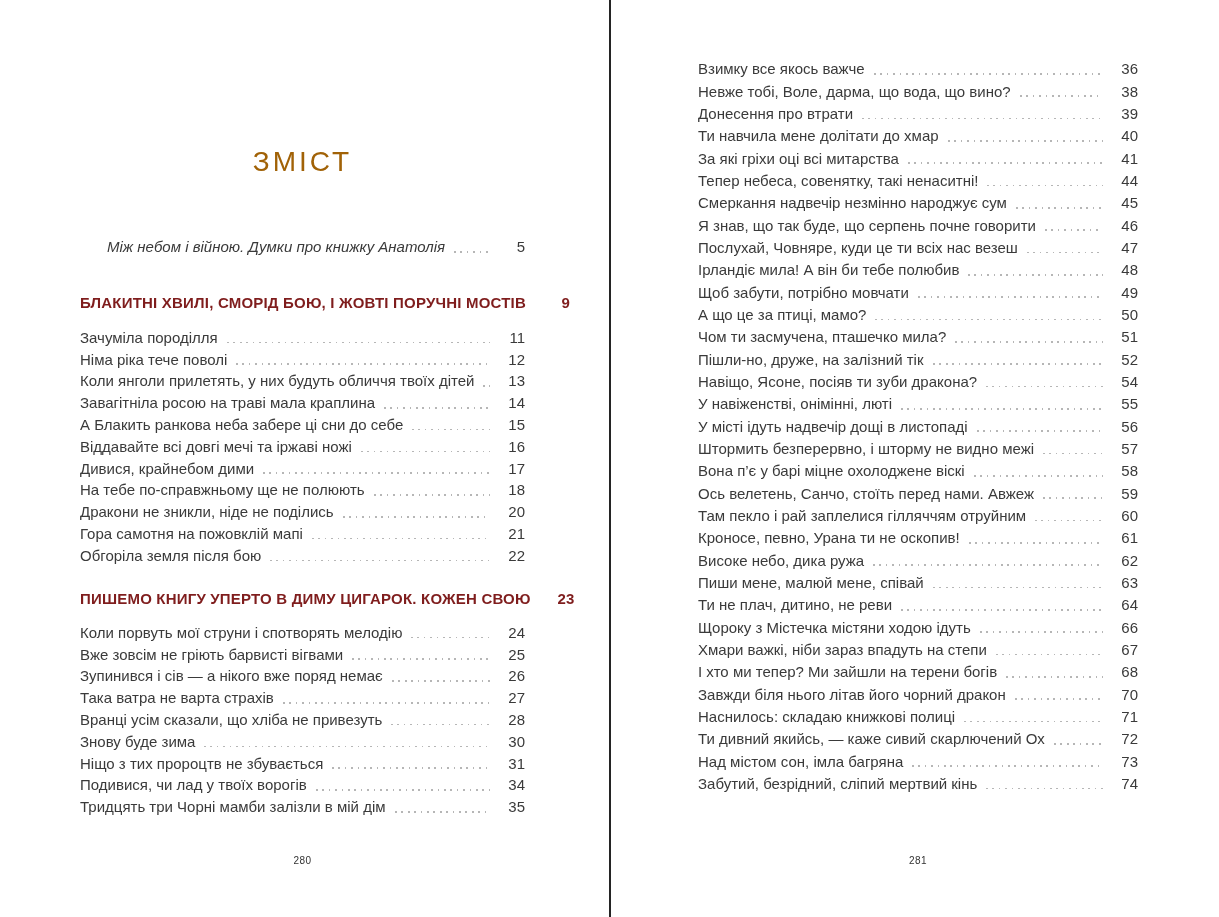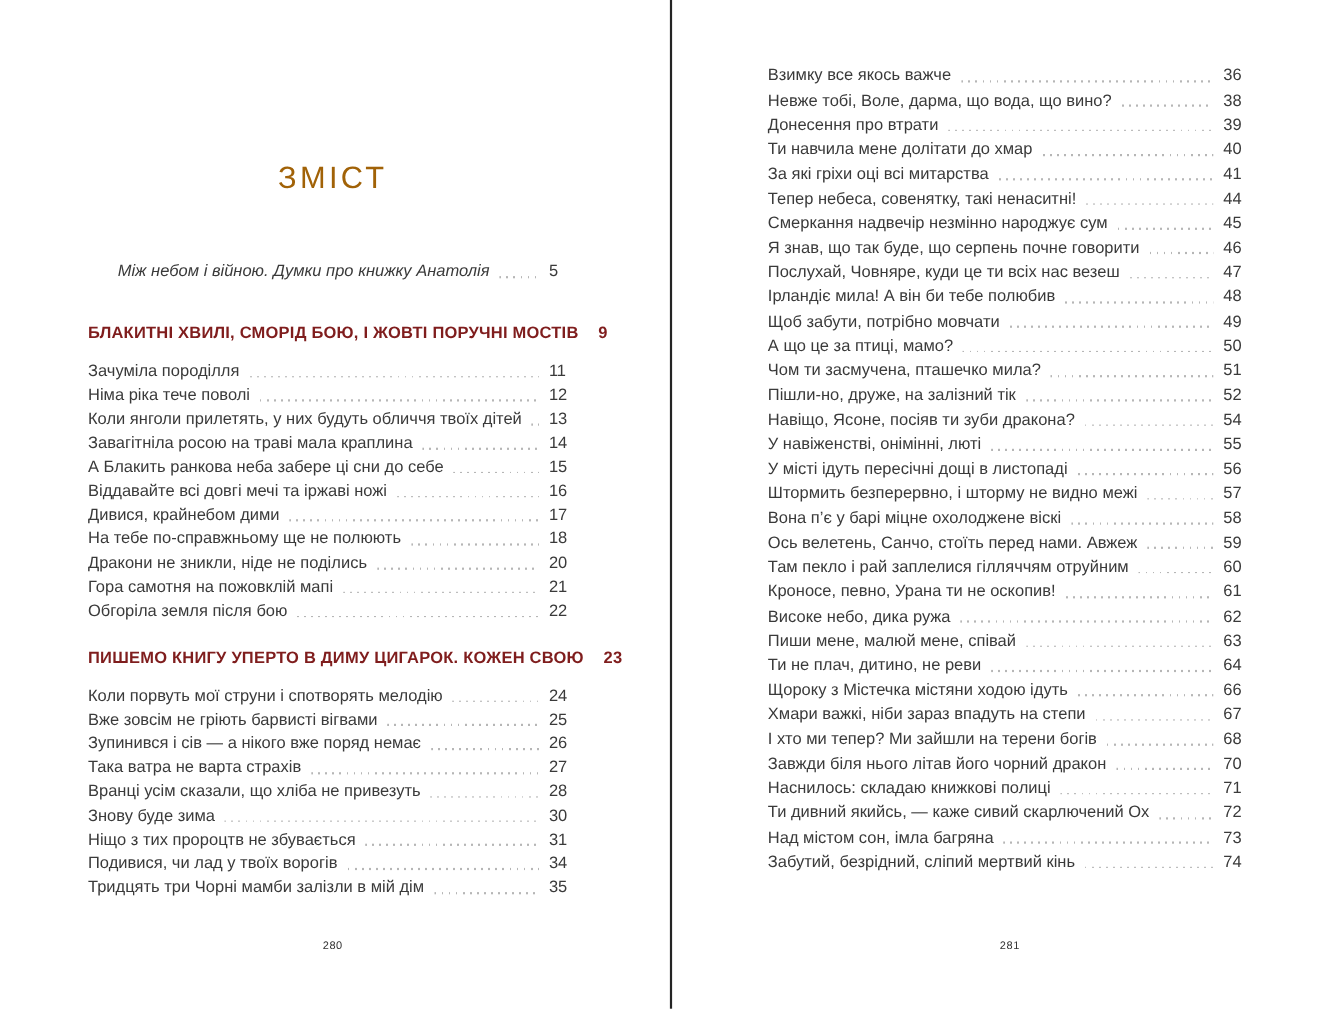--- a/index.html
+++ b/index.html
@@ -22,21 +22,21 @@
   .row{
     display:flex;align-items:flex-end;height:21.8px;
     font-size:15px;line-height:1.2;color:#3a3a3a;white-space:nowrap;
   }
   .rrows .row{height:22.33px;}
   .row .t{flex:0 0 auto;}
   .row .dots{
     flex:1 1 auto;height:1.7px;margin:0 9px 3.5px 9px;align-self:flex-end;
     background-image:repeating-linear-gradient(to right,#b6b6b6 0 1.7px,transparent 1.7px 6.4px);
   }
-  .row .pg{flex:0 0 auto;min-width:26px;}
+  .row .pg{flex:0 0 auto;min-width:26px;text-align:right;}
   .preface-row{top:234px;height:22px;}
   .preface-row .t{font-style:italic;margin-left:27px;}
   .head-row{font-weight:bold;color:#7f1d1d;letter-spacing:0.2px;}
   .head-row .t{font-weight:bold;}
   .head1{top:290px;height:22px;}
   .head2{top:586px;height:22px;}
   .entries1{top:325px;}
   .entries2{top:620px;}
   .rrows{top:56px;}
   .folio{
@@ -254,21 +254,21 @@
         <span class="t">Навіщо, Ясоне, посіяв ти зуби дракона?</span>
         <span class="dots"></span>
         <span class="pg">54</span>
       </div>
       <div class="row">
         <span class="t">У навіженстві, онімінні, люті</span>
         <span class="dots"></span>
         <span class="pg">55</span>
       </div>
       <div class="row">
-        <span class="t">У місті ідуть пересічні дощі в листопаді</span>
+        <span class="t">У місті ідуть надвечір дощі в листопаді</span>
         <span class="dots"></span>
         <span class="pg">56</span>
       </div>
       <div class="row">
         <span class="t">Штормить безперервно, і шторму не видно межі</span>
         <span class="dots"></span>
         <span class="pg">57</span>
       </div>
       <div class="row">
         <span class="t">Вона п’є у барі міцне охолоджене віскі</span>

